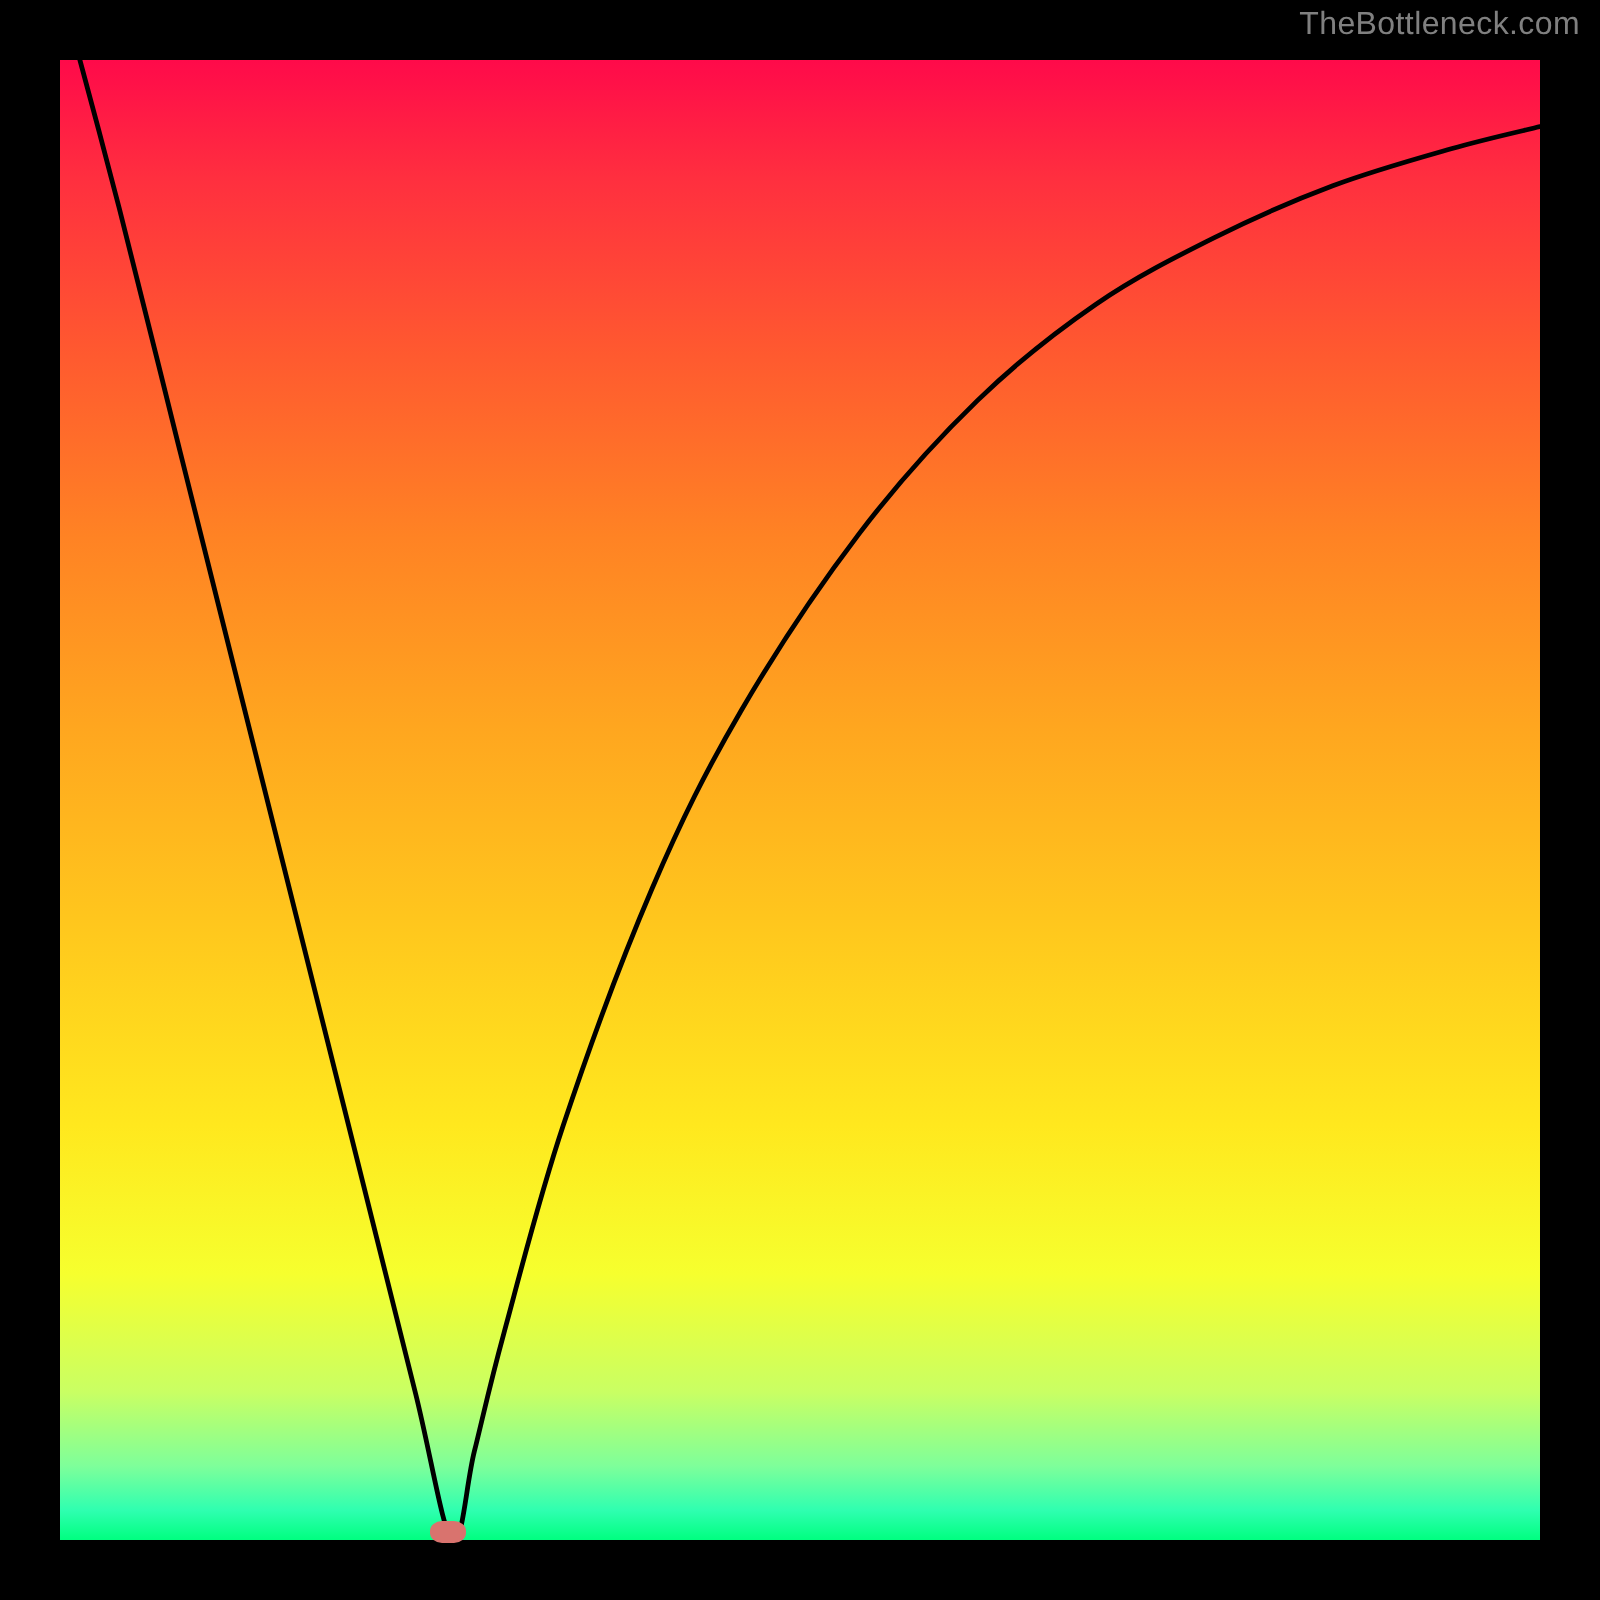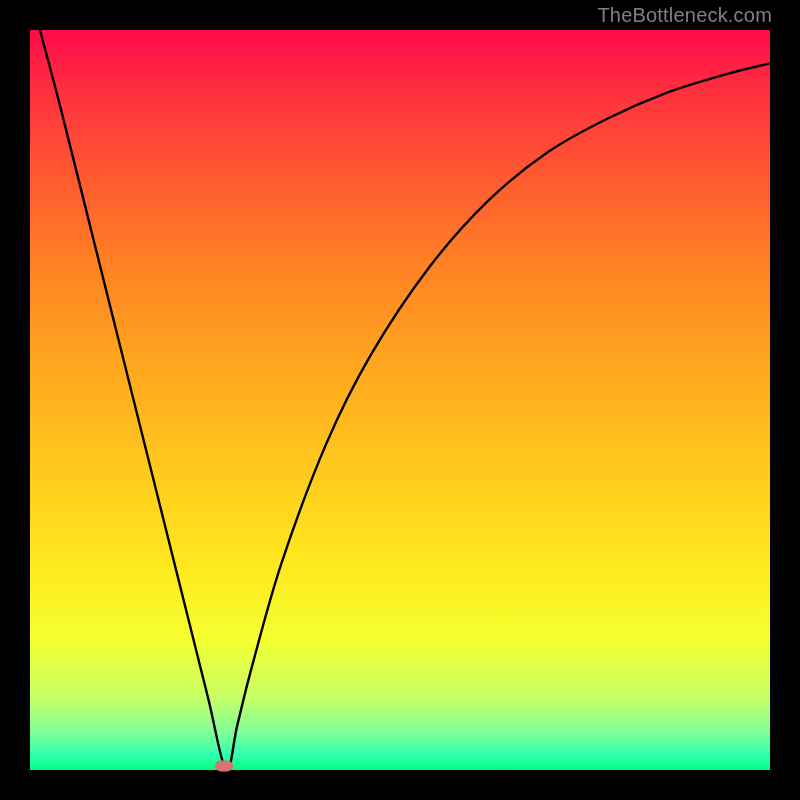--- a/index.html
+++ b/index.html
@@ -48,23 +48,23 @@
     position: absolute;
     width: 18px;
     height: 11px;
     border-radius: 6px / 5px;
     background: #d9736e;
     transform: translate(-50%, -50%);
   }
   .watermark {
     position: absolute;
     top: 4px;
-    right: 28px;
+    right: 10px;
     color: #808080;
-    font-size: 20px;
+    font-size: 16px;
     font-weight: 500;
     letter-spacing: 0.2px;
   }
 </style>
 </head>
 <body>
 
 <div class="frame">
   <div class="plot">
     <svg class="curve-layer" viewBox="0 0 740 740" preserveAspectRatio="none">

